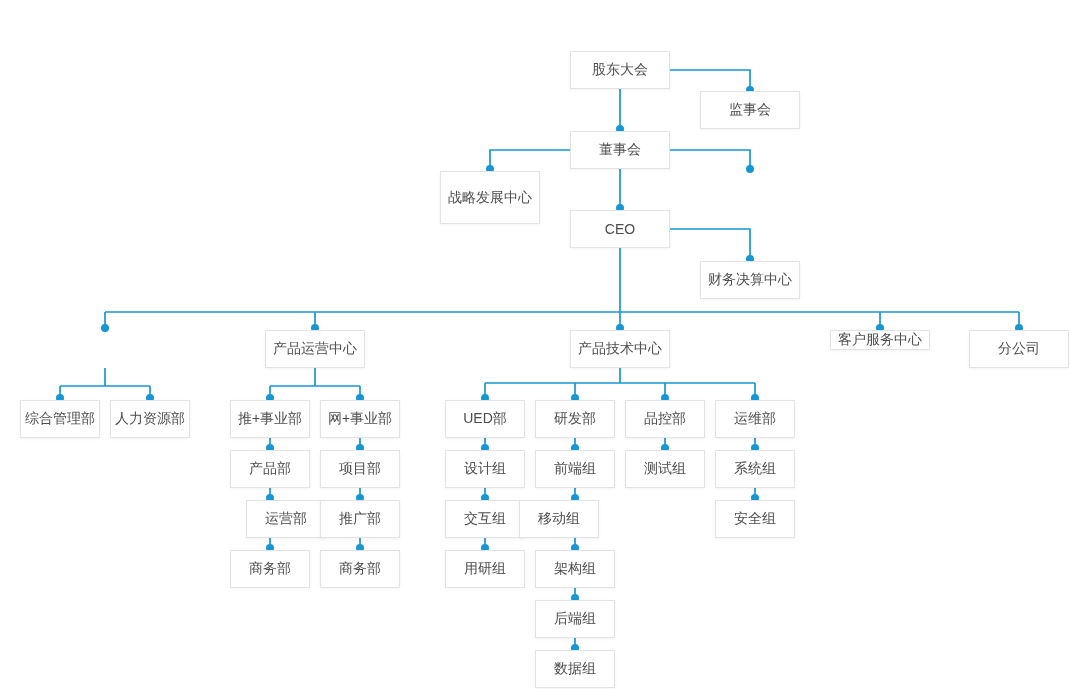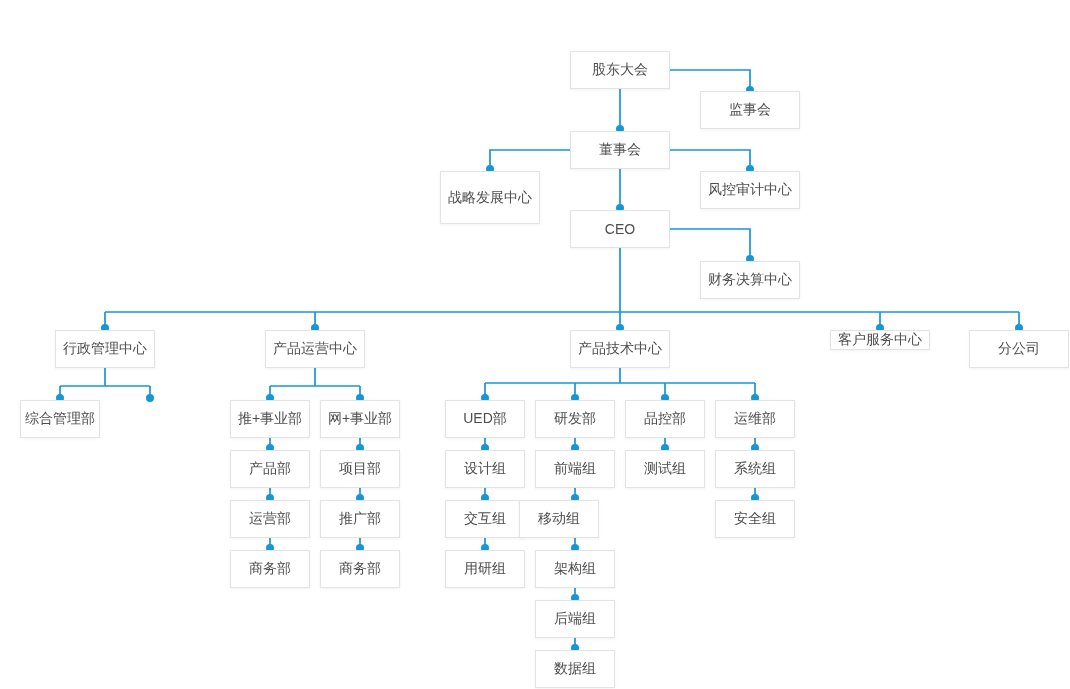--- a/index.html
+++ b/index.html
@@ -122,35 +122,34 @@
       <circle class="dot" cx="665" cy="448" r="4"></circle>
       <circle class="dot" cx="755" cy="448" r="4"></circle>
       <circle class="dot" cx="755" cy="498" r="4"></circle>
     </g>
   </svg>
 
   <div class="node" style="left:570px;top:51px;width:100px;height:38px">股东大会</div>
   <div class="node" style="left:700px;top:91px;width:100px;height:38px">监事会</div>
   <div class="node" style="left:570px;top:131px;width:100px;height:38px">董事会</div>
   <div class="node" style="left:440px;top:171px;width:100px;height:53px">战略发展中心</div>
-  <div class="node" style="left:700px;top:171px;width:100px;height:38px">风控审计中心</div>
   <div class="node" style="left:570px;top:210px;width:100px;height:38px">CEO</div>
   <div class="node" style="left:700px;top:261px;width:100px;height:38px">财务决算中心</div>
 
-  <div class="node" style="left:55px;top:330px;width:100px;height:38px">行政管理中心</div>
   <div class="node" style="left:265px;top:330px;width:100px;height:38px">产品运营中心</div>
   <div class="node" style="left:570px;top:330px;width:100px;height:38px">产品技术中心</div>
   <div class="node" style="left:830px;top:330px;width:100px;height:20px">客户服务中心</div>
   <div class="node" style="left:969px;top:330px;width:100px;height:38px">分公司</div>
 
   <div class="node" style="left:20px;top:400px;width:80px;height:38px">综合管理部</div>
+  <div class="node" style="left:110px;top:400px;width:80px;height:38px">人力资源部</div>
   <div class="node" style="left:230px;top:400px;width:80px;height:38px">推+事业部</div>
   <div class="node" style="left:320px;top:400px;width:80px;height:38px">网+事业部</div>
   <div class="node" style="left:230px;top:450px;width:80px;height:38px">产品部</div>
-  <div class="node" style="left:230px;top:500px;width:80px;height:38px">运营部</div>
+  <div class="node" style="left:246px;top:500px;width:80px;height:38px">运营部</div>
   <div class="node" style="left:230px;top:550px;width:80px;height:38px">商务部</div>
   <div class="node" style="left:320px;top:450px;width:80px;height:38px">项目部</div>
   <div class="node" style="left:320px;top:500px;width:80px;height:38px">推广部</div>
   <div class="node" style="left:320px;top:550px;width:80px;height:38px">商务部</div>
 
   <div class="node" style="left:445px;top:400px;width:80px;height:38px">UED部</div>
   <div class="node" style="left:535px;top:400px;width:80px;height:38px">研发部</div>
   <div class="node" style="left:625px;top:400px;width:80px;height:38px">品控部</div>
   <div class="node" style="left:715px;top:400px;width:80px;height:38px">运维部</div>
 

